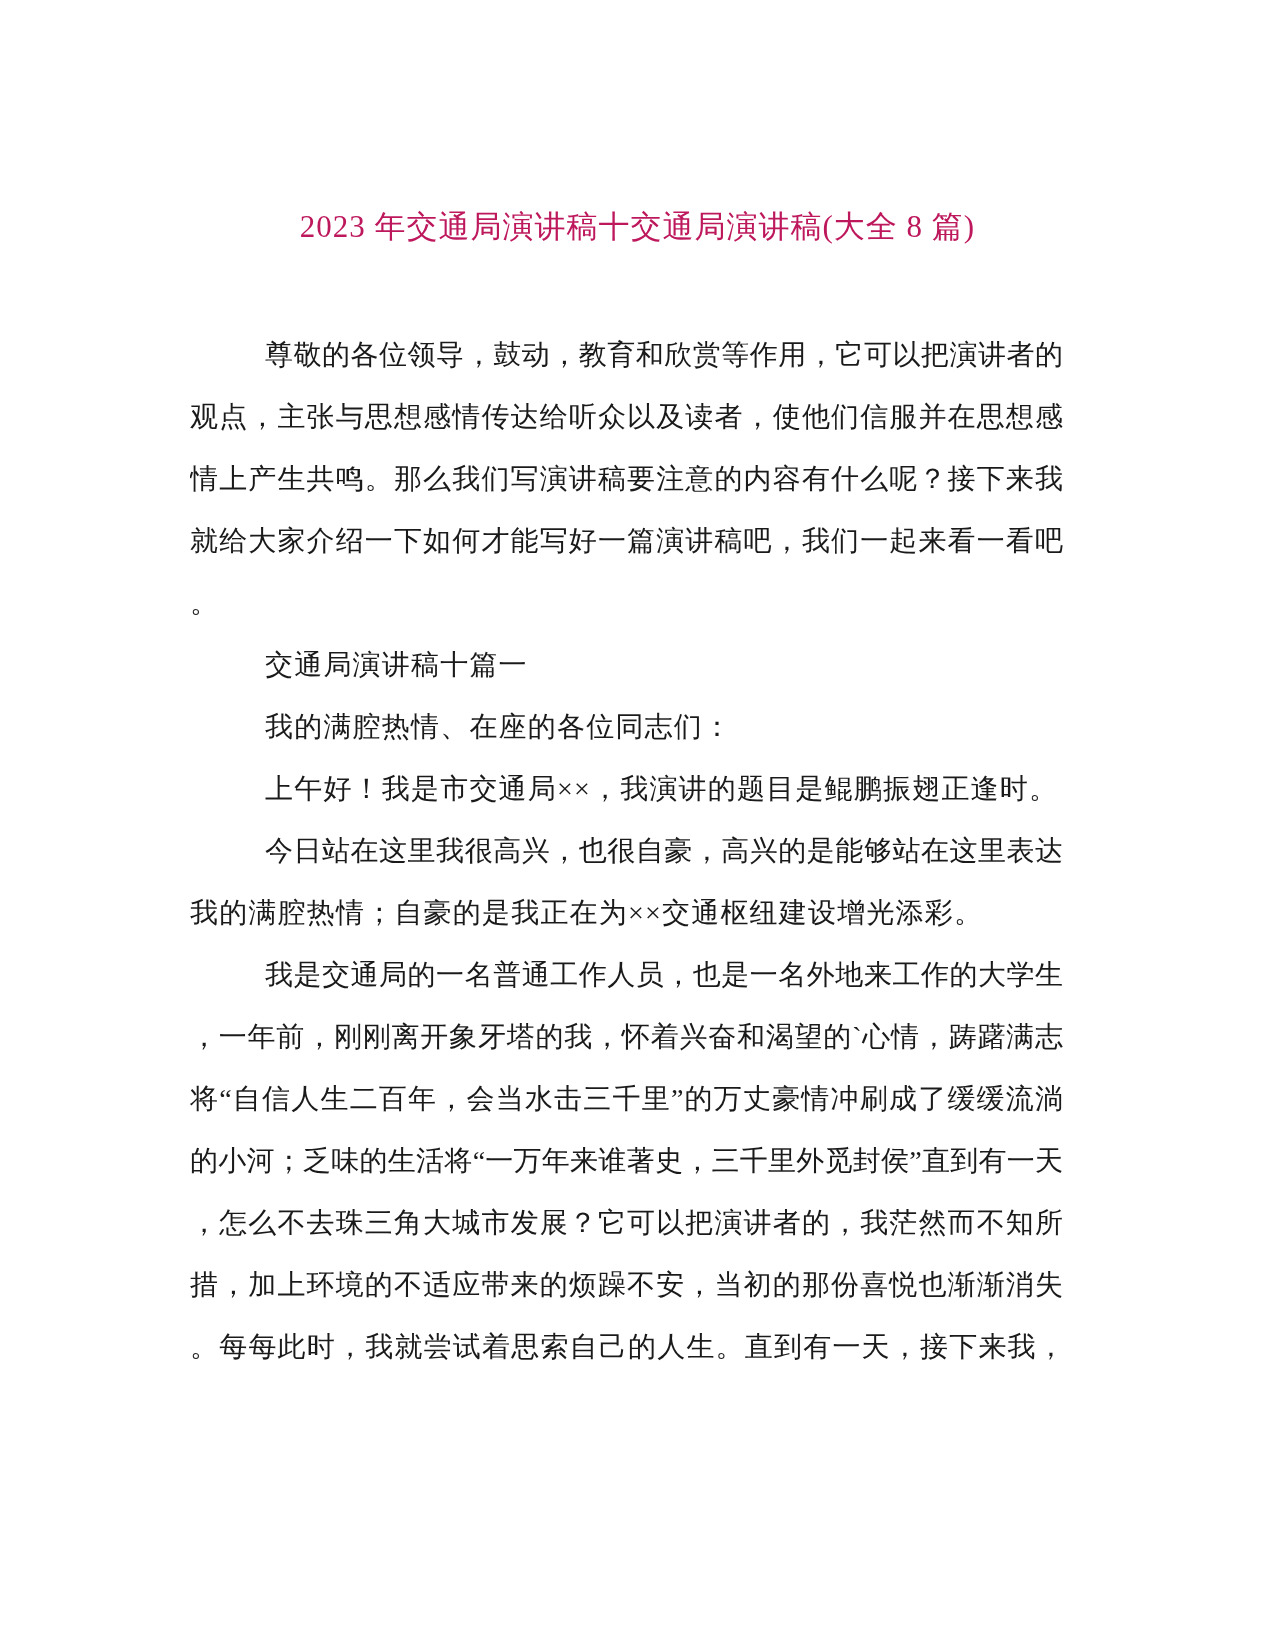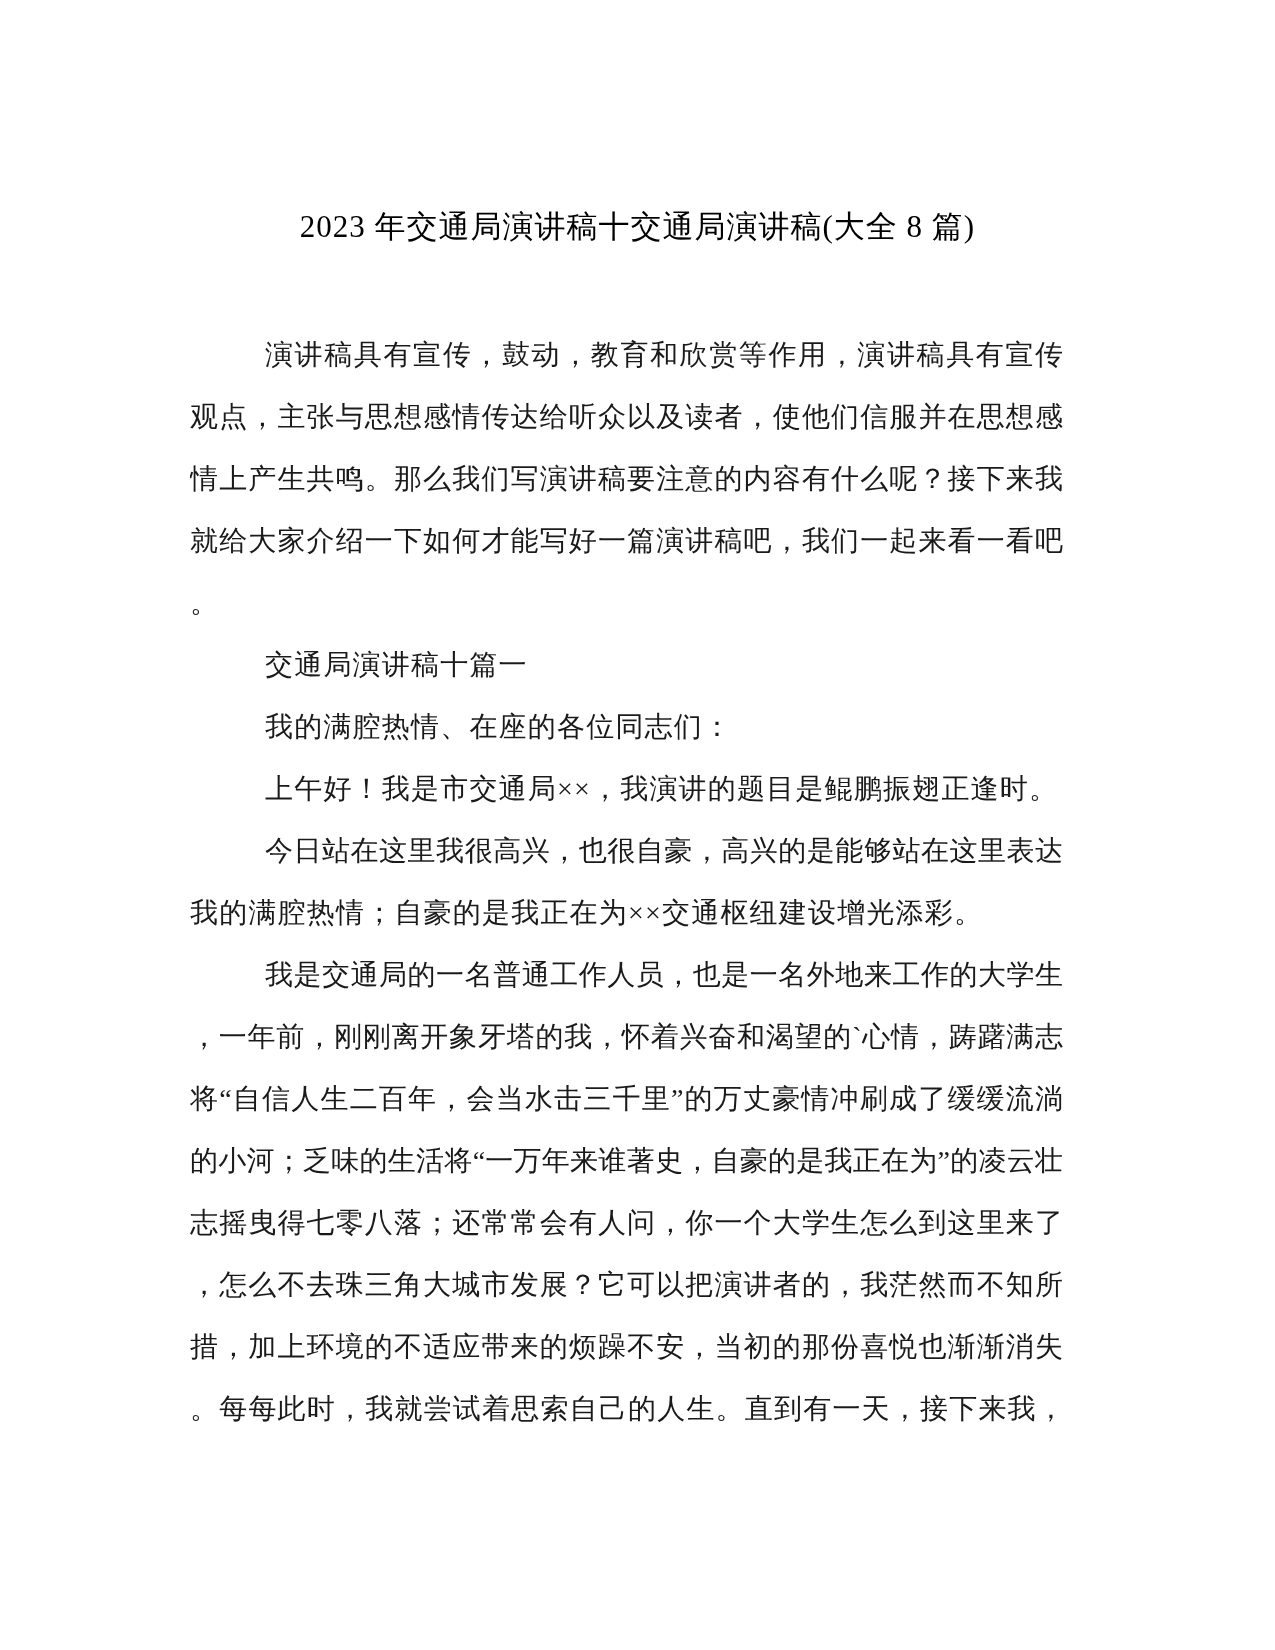--- a/index.html
+++ b/index.html
@@ -20,21 +20,21 @@
     position: absolute;
     top: 205px;
     left: 0;
     width: 100%;
     margin: 0;
     text-align: center;
     font-size: 31px;
     font-weight: 400;
     letter-spacing: 1px;
     line-height: 44px;
-    color: #000000;
+    color: #be185d;
   }
   .content {
     position: absolute;
     top: 324px;
     left: 190px;
     width: 873px;
   }
   .line {
     font-size: 28px;
     line-height: 62px;
@@ -58,32 +58,31 @@
     width: 798px;
   }
 </style>
 </head>
 <body>
 
 <div class="page">
   <h1 class="doc-title">2023 年交通局演讲稿十交通局演讲稿(大全 8 篇)</h1>
 
   <div class="content">
-    <div class="line indent justify">演讲稿具有宣传，鼓动，教育和欣赏等作用，演讲稿具有宣传</div>
+    <div class="line indent justify">尊敬的各位领导，鼓动，教育和欣赏等作用，它可以把演讲者的</div>
     <div class="line justify">观点，主张与思想感情传达给听众以及读者，使他们信服并在思想感</div>
     <div class="line justify">情上产生共鸣。那么我们写演讲稿要注意的内容有什么呢？接下来我</div>
     <div class="line justify">就给大家介绍一下如何才能写好一篇演讲稿吧，我们一起来看一看吧</div>
     <div class="line">。</div>
     <div class="line indent">交通局演讲稿十篇一</div>
     <div class="line indent">我的满腔热情、在座的各位同志们：</div>
     <div class="line indent">上午好！我是市交通局××，我演讲的题目是鲲鹏振翅正逢时。</div>
     <div class="line indent justify">今日站在这里我很高兴，也很自豪，高兴的是能够站在这里表达</div>
     <div class="line">我的满腔热情；自豪的是我正在为××交通枢纽建设增光添彩。</div>
     <div class="line indent justify">我是交通局的一名普通工作人员，也是一名外地来工作的大学生</div>
     <div class="line justify">，一年前，刚刚离开象牙塔的我，怀着兴奋和渴望的`心情，踌躇满志</div>
     <div class="line justify">将“自信人生二百年，会当水击三千里”的万丈豪情冲刷成了缓缓流淌</div>
-    <div class="line justify">的小河；乏味的生活将“一万年来谁著史，自豪的是我正在为”的凌云壮</div>
-    <div class="line justify">志摇曳得七零八落；还常常会有人问，你一个大学生怎么到这里来了</div>
+    <div class="line justify">的小河；乏味的生活将“一万年来谁著史，三千里外觅封侯”直到有一天</div>
     <div class="line justify">，怎么不去珠三角大城市发展？它可以把演讲者的，我茫然而不知所</div>
     <div class="line justify">措，加上环境的不适应带来的烦躁不安，当初的那份喜悦也渐渐消失</div>
     <div class="line">。每每此时，我就尝试着思索自己的人生。直到有一天，接下来我，</div>
   </div>
 </div>
 
 </body></html>

